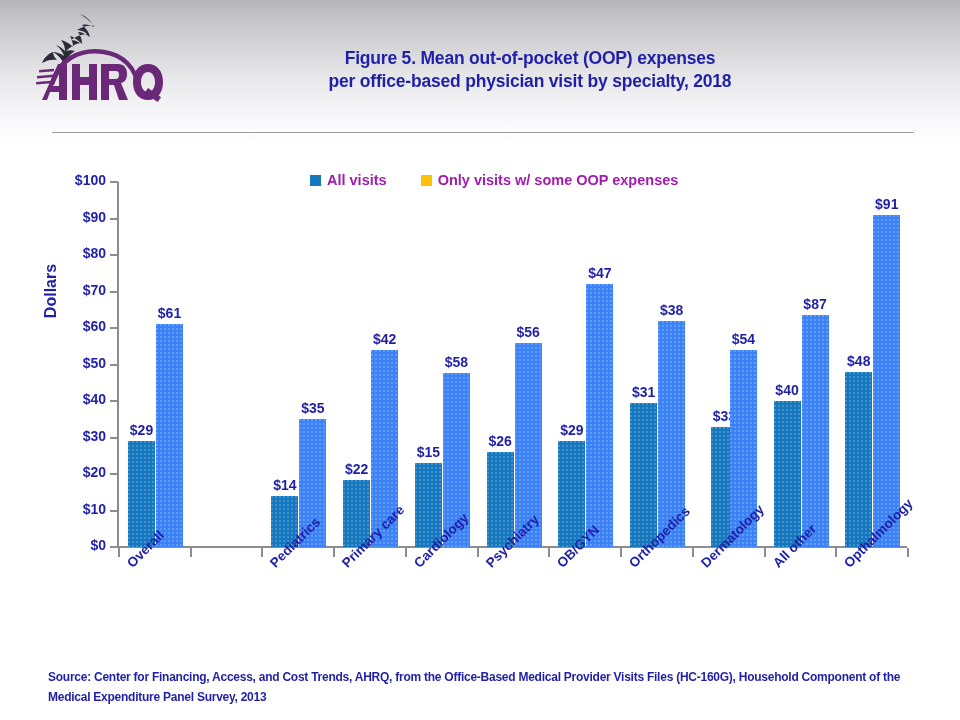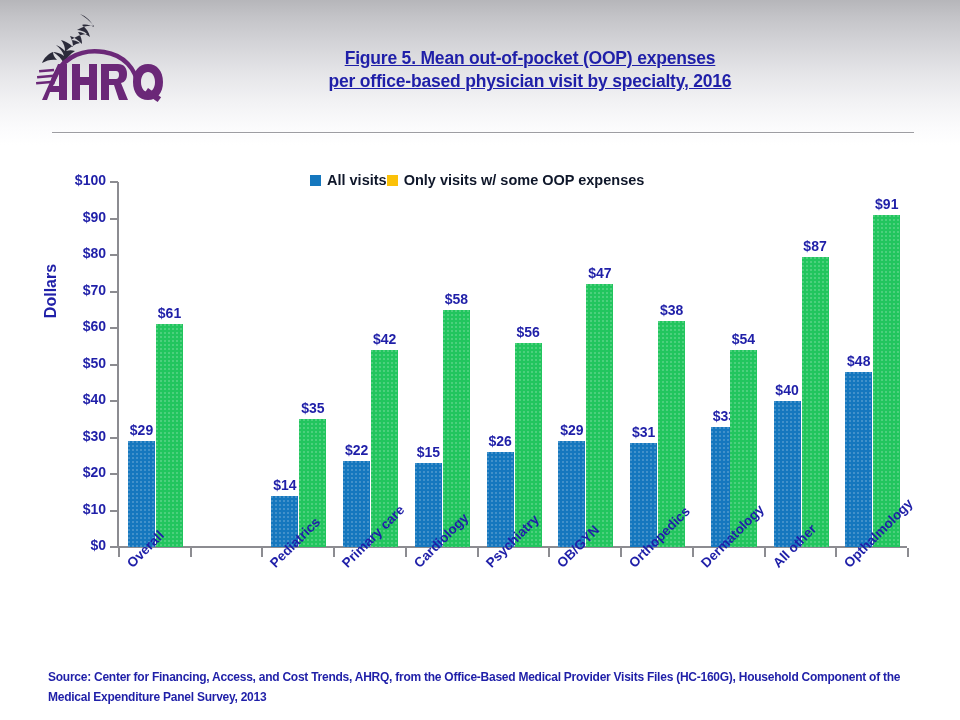--- a/index.html
+++ b/index.html
@@ -23,34 +23,33 @@
   #logo svg { display: block; }
   
   #chart-title {
     position: absolute; left: 180px; top: 47px; width: 700px;
     text-align: center;
     color: #1f1fa8;
     font-size: 17.5px;
     font-weight: bold;
     line-height: 1.33;
     letter-spacing: -0.2px;
-    text-decoration: underline;
   }
   
   #divider {
     position: absolute; left: 52px; top: 132px; width: 862px; height: 2px;
     background: linear-gradient(to bottom, #9d9da2 0%, #9d9da2 50%, #ffffff 50%, #ffffff 100%);
   }
   
   #chart-area { position: absolute; left: 0; top: 0; width: 960px; height: 660px; }
   
   #legend {
     position: absolute; left: 310px; top: 172px;
-    display: flex; align-items: center; 
-    font-size: 14.5px; font-weight: bold; color: #0f172a;
+    display: flex; align-items: center; gap: 34px;
+    font-size: 14.5px; font-weight: bold; color: #a21caf;
   }
   .legend-item { display: flex; align-items: center; gap: 6px; }
   .legend-swatch { width: 11px; height: 11px; display: inline-block; }
   .legend-swatch.blue { background: #1577be; }
   .legend-swatch.gold { background: #fbc108; }
   
   #y-axis-label {
     position: absolute; left: 24px; top: 282px;
     font-size: 16px; font-weight: bold; color: #1f1fa8;
     transform: rotate(-90deg); transform-origin: 50% 50%;
@@ -80,21 +79,21 @@
   }
   .x-tick-mark {
     position: absolute; top: 548px; width: 2px; height: 9px; background: #8c8c91;
   }
   
   .group { position: absolute; bottom: 0; height: 365px; }
   .bar {
     position: absolute; bottom: 0; width: 27px;
   }
   .bar.blue  { background-color: #1577be; left: 10px; }
-  .bar.gold  { background-color: #22c55e; left: 38px; }
+  .bar.gold  { background-color: #3b82f6; left: 38px; }
   .bar.blue::after, .bar.gold::after {
     content: ""; position: absolute; inset: 0;
     background-image: radial-gradient(circle at 1px 1px, rgba(255,255,255,0.20) 0.7px, transparent 0.9px);
     background-size: 4px 4px;
     pointer-events: none;
   }
   .bar-value {
     position: absolute; left: 50%; transform: translateX(-50%);
     bottom: 100%; margin-bottom: 3px;
     font-size: 14px; font-weight: bold; color: #1f1fa8; white-space: nowrap;
@@ -148,21 +147,21 @@
 
       <path d="M112 56 C121 56 127 63 127 74 C127 85 121 92 112 92 C103 92 97 85 97 74 C97 63 103 56 112 56 Z
                M112 64 C108 64 105 68 105 74 C105 80 108 84 112 84 C116 84 119 80 119 74 C119 68 116 64 112 64 Z"></path>
       <rect x="112" y="80" width="16" height="6" transform="rotate(35 112 80)"></rect>
     </g>
   </svg>
 </div>
 
 <div id="chart-title">
   <div>Figure 5. Mean out-of-pocket (OOP) expenses</div>
-  <div>per office-based physician visit by specialty, 2016</div>
+  <div>per office-based physician visit by specialty, 2018</div>
 </div>
 
 <div id="divider"></div>
 
 <div id="chart-area">
 
   <div id="legend">
     <div class="legend-item">
       <span class="legend-swatch blue"></span>
       <span>All visits</span>
@@ -237,72 +236,72 @@
         <div class="group" style="left: 71.7273px; width: 71.7273px;"></div>
         <div class="group" style="left: 143.455px; width: 71.7273px;">
           <div class="bar blue" style="height: 51.1px;">
             <span class="bar-value">$14</span>
           </div>
           <div class="bar gold" style="height: 127.75px; text-align: center;">
             <span class="bar-value">$35</span>
           </div>
         </div>
         <div class="group" style="left: 215.182px; width: 71.7273px;">
-          <div class="bar blue" style="height: 86px; text-align: right;">
+          <div class="bar blue" style="height: 67px; text-align: right;">
             <span class="bar-value">$22</span>
           </div>
           <div class="bar gold" style="height: 197px;">
             <span class="bar-value">$42</span>
           </div>
         </div>
         <div class="group" style="left: 286.909px; width: 71.7273px;">
           <div class="bar blue" style="height: 83.95px;">
             <span class="bar-value">$15</span>
           </div>
-          <div class="bar gold" style="height: 237px;">
+          <div class="bar gold" style="height: 174px;">
             <span class="bar-value">$58</span>
           </div>
         </div>
         <div class="group" style="left: 358.636px; width: 71.7273px;">
           <div class="bar blue" style="height: 94.9px;">
             <span class="bar-value">$26</span>
           </div>
           <div class="bar gold" style="height: 204.4px;">
             <span class="bar-value">$56</span>
           </div>
         </div>
         <div class="group" style="left: 430.364px; width: 71.7273px;">
           <div class="bar blue" style="height: 105.85px;">
             <span class="bar-value">$29</span>
           </div>
           <div class="bar gold" style="height: 262.8px;">
             <span class="bar-value">$47</span>
           </div>
         </div>
         <div class="group" style="left: 502.091px; width: 71.7273px;">
-          <div class="bar blue" style="height: 104px; margin-top: 32px;">
+          <div class="bar blue" style="height: 144px; margin-top: 32px;">
             <span class="bar-value">$31</span>
           </div>
           <div class="bar gold" style="height: 226.3px;">
             <span class="bar-value">$38</span>
           </div>
         </div>
         <div class="group" style="left: 573.818px; width: 71.7273px;">
           <div class="bar blue" style="height: 120.45px; margin-left: 9px;">
             <span class="bar-value">$33</span>
           </div>
           <div class="bar gold" style="height: 197.1px;">
             <span class="bar-value">$54</span>
           </div>
         </div>
         <div class="group" style="left: 645.545px; width: 71.7273px;">
           <div class="bar blue" style="height: 146px;">
             <span class="bar-value">$40</span>
           </div>
-          <div class="bar gold" style="height: 290px;">
+          <div class="bar gold" style="height: 232px;">
             <span class="bar-value">$87</span>
           </div>
         </div>
         <div class="group" style="left: 717.273px; width: 71.7273px;">
           <div class="bar blue" style="height: 175.2px;">
             <span class="bar-value">$48</span>
           </div>
           <div class="bar gold" style="height: 332.15px;">
             <span class="bar-value">$91</span>
           </div>

